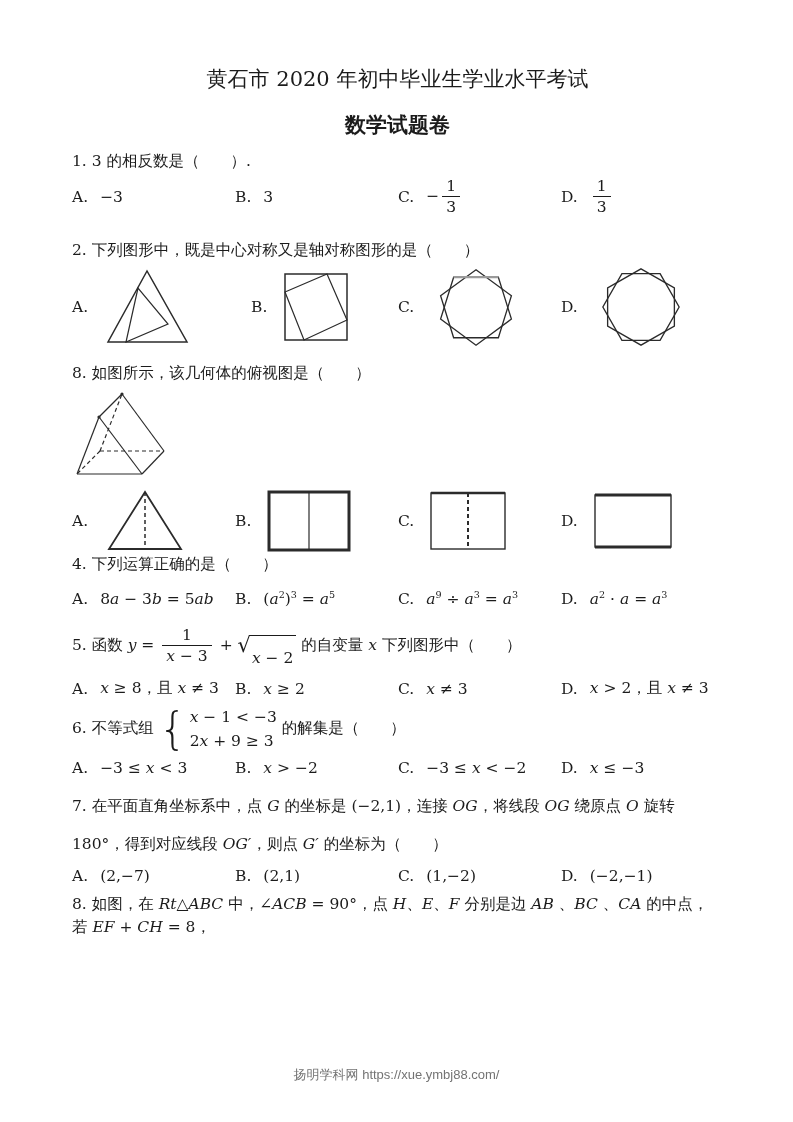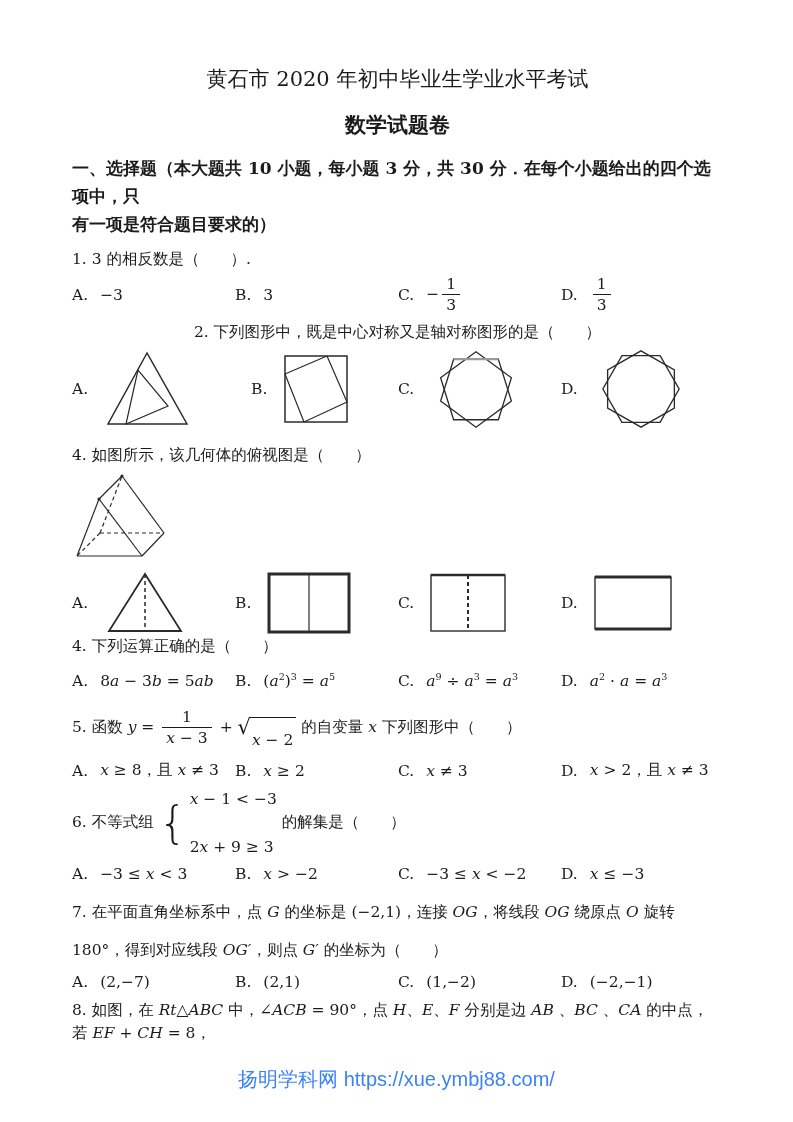--- a/index.html
+++ b/index.html
@@ -16,21 +16,21 @@
   h1.title { margin:0; font-size:21px; line-height:30px; text-align:center; font-weight:400; }
   h2.subtitle { margin:16px 0 0; font-size:21px; line-height:30px; text-align:center; font-weight:700; }
 
   .section { margin:14px 0 0; font-size:17px; line-height:28px; font-weight:700; }
 
   .stem { margin:0; font-size:15.5px; line-height:23px; }
   .stem .mt, .opt .mt { white-space:pre-wrap; }
 
   .mt-q1stem { margin-top:10px; }
   .mt-q1opts { margin-top:2px; min-height:44px; }
-  .mt-q2stem { margin-top:4px;text-align:center; }
+  .mt-q2stem { margin-top:20px; }
   .mt-q2figs { margin-top:4px; }
   .mt-q3stem { margin-top:14px; }
   .mt-prism  { margin-top:2px; }
   .mt-q3opts { margin-top:8px; }
   .mt-q4stem { }
   .mt-q4opts { margin-top:8px; min-height:30px; }
   .mt-q5stem { margin-top:12px; }
   .mt-q5opts { margin-top:8px; }
   .mt-q6stem { margin-top:6px; }
   .mt-q6opts { margin-top:6px; }
@@ -52,42 +52,41 @@
   .mv { font-style:italic; }
   sup.msup { font-size:0.62em; line-height:0; }
   .mfrac { display:inline-block; vertical-align:middle; text-align:center; margin:0 3px; }
   .mnum { display:block; line-height:1.25; padding:0 4px; }
   .mden { display:block; line-height:1.3; border-top:1.4px solid #1b1b1b; padding:0 4px; }
   .msqrt { display:inline-flex; align-items:flex-start; vertical-align:-2px; }
   .mrad { font-size:1.35em; line-height:1; margin-right:-1px; }
   .mradicand { border-top:1.4px solid #1b1b1b; padding:11px 3px 0 2px; }
   .mcases { display:inline-flex; align-items:center; vertical-align:middle; }
   .mbrace { font-family:"DejaVu Sans", sans-serif; font-size:44px; font-weight:200; line-height:0.95; margin-right:3px; }
-  .mrows { display:inline-flex; flex-direction:column;gap:24px; }
+  .mrows { display:inline-flex; flex-direction:column; }
   .mrow { line-height:1.55; }
 
   svg { display:block; }
   .figline { stroke:#2b2b2b; fill:none; }
 
   .footer {
     position:absolute; left:0; right:0; top:1066px;
     text-align:center;
     font-family:"Liberation Sans", sans-serif;
-    font-size:20px; color:#3b82f6;
+    font-size:13px; color:#737373;
   }
 </style>
 </head>
 <body>
 
 <div class="page">
 
   <h1 class="title">黄石市 2020 年初中毕业生学业水平考试</h1>
   <h2 class="subtitle">数学试题卷</h2>
 
-  <p class="section"><span>一、选择题（本大题共 10 小题，每小题 3 分，共 30 分．在每个小题给出的四个选项中，只</span><br><span>有一项是符合题目要求的）</span></p>
 
   <p class="stem mt-q1stem"><span class="mt">1. 3 的相反数是（　　）.</span></p>
   <div class="opts mt-q1opts">
     <div class="opt">
         <span class="olabel">A.</span>
         <span><span class="mt">−3</span></span>
       </div>
     <div class="opt">
         <span class="olabel">B.</span>
         <span><span class="mt">3</span></span>
@@ -129,21 +128,21 @@
     </div>
     <div class="opt-fig">
       <span class="olabel">D.</span>
       <svg width="94" height="82" viewBox="0 0 96 86">
         <polygon class="figline" stroke-width="1.4" points="48,3 83,23 83,63 48,83 13,63 13,23"></polygon>
         <polygon class="figline" stroke-width="1.4" points="68,8 88,43 68,78 28,78 8,43 28,8"></polygon>
       </svg>
     </div>
   </div>
 
-  <p class="stem mt-q3stem"><span class="mt">4. 如图所示，该几何体的俯视图是（　　）</span></p>
+  <p class="stem mt-q3stem"><span class="mt">8. 如图所示，该几何体的俯视图是（　　）</span></p>
   <div class="mt-prism">
     <svg width="104" height="94" viewBox="0 0 104 94">
       <g class="figline" stroke-width="1.2">
         <line x1="50" y1="7" x2="27" y2="30"></line>
         <line x1="27" y1="30" x2="5" y2="87"></line>
         <line x1="5" y1="87" x2="70" y2="87"></line>
         <line x1="70" y1="87" x2="92" y2="64"></line>
         <line x1="92" y1="64" x2="50" y2="7"></line>
         <line x1="27" y1="30" x2="70" y2="87"></line>
         <g stroke-dasharray="4,3">

